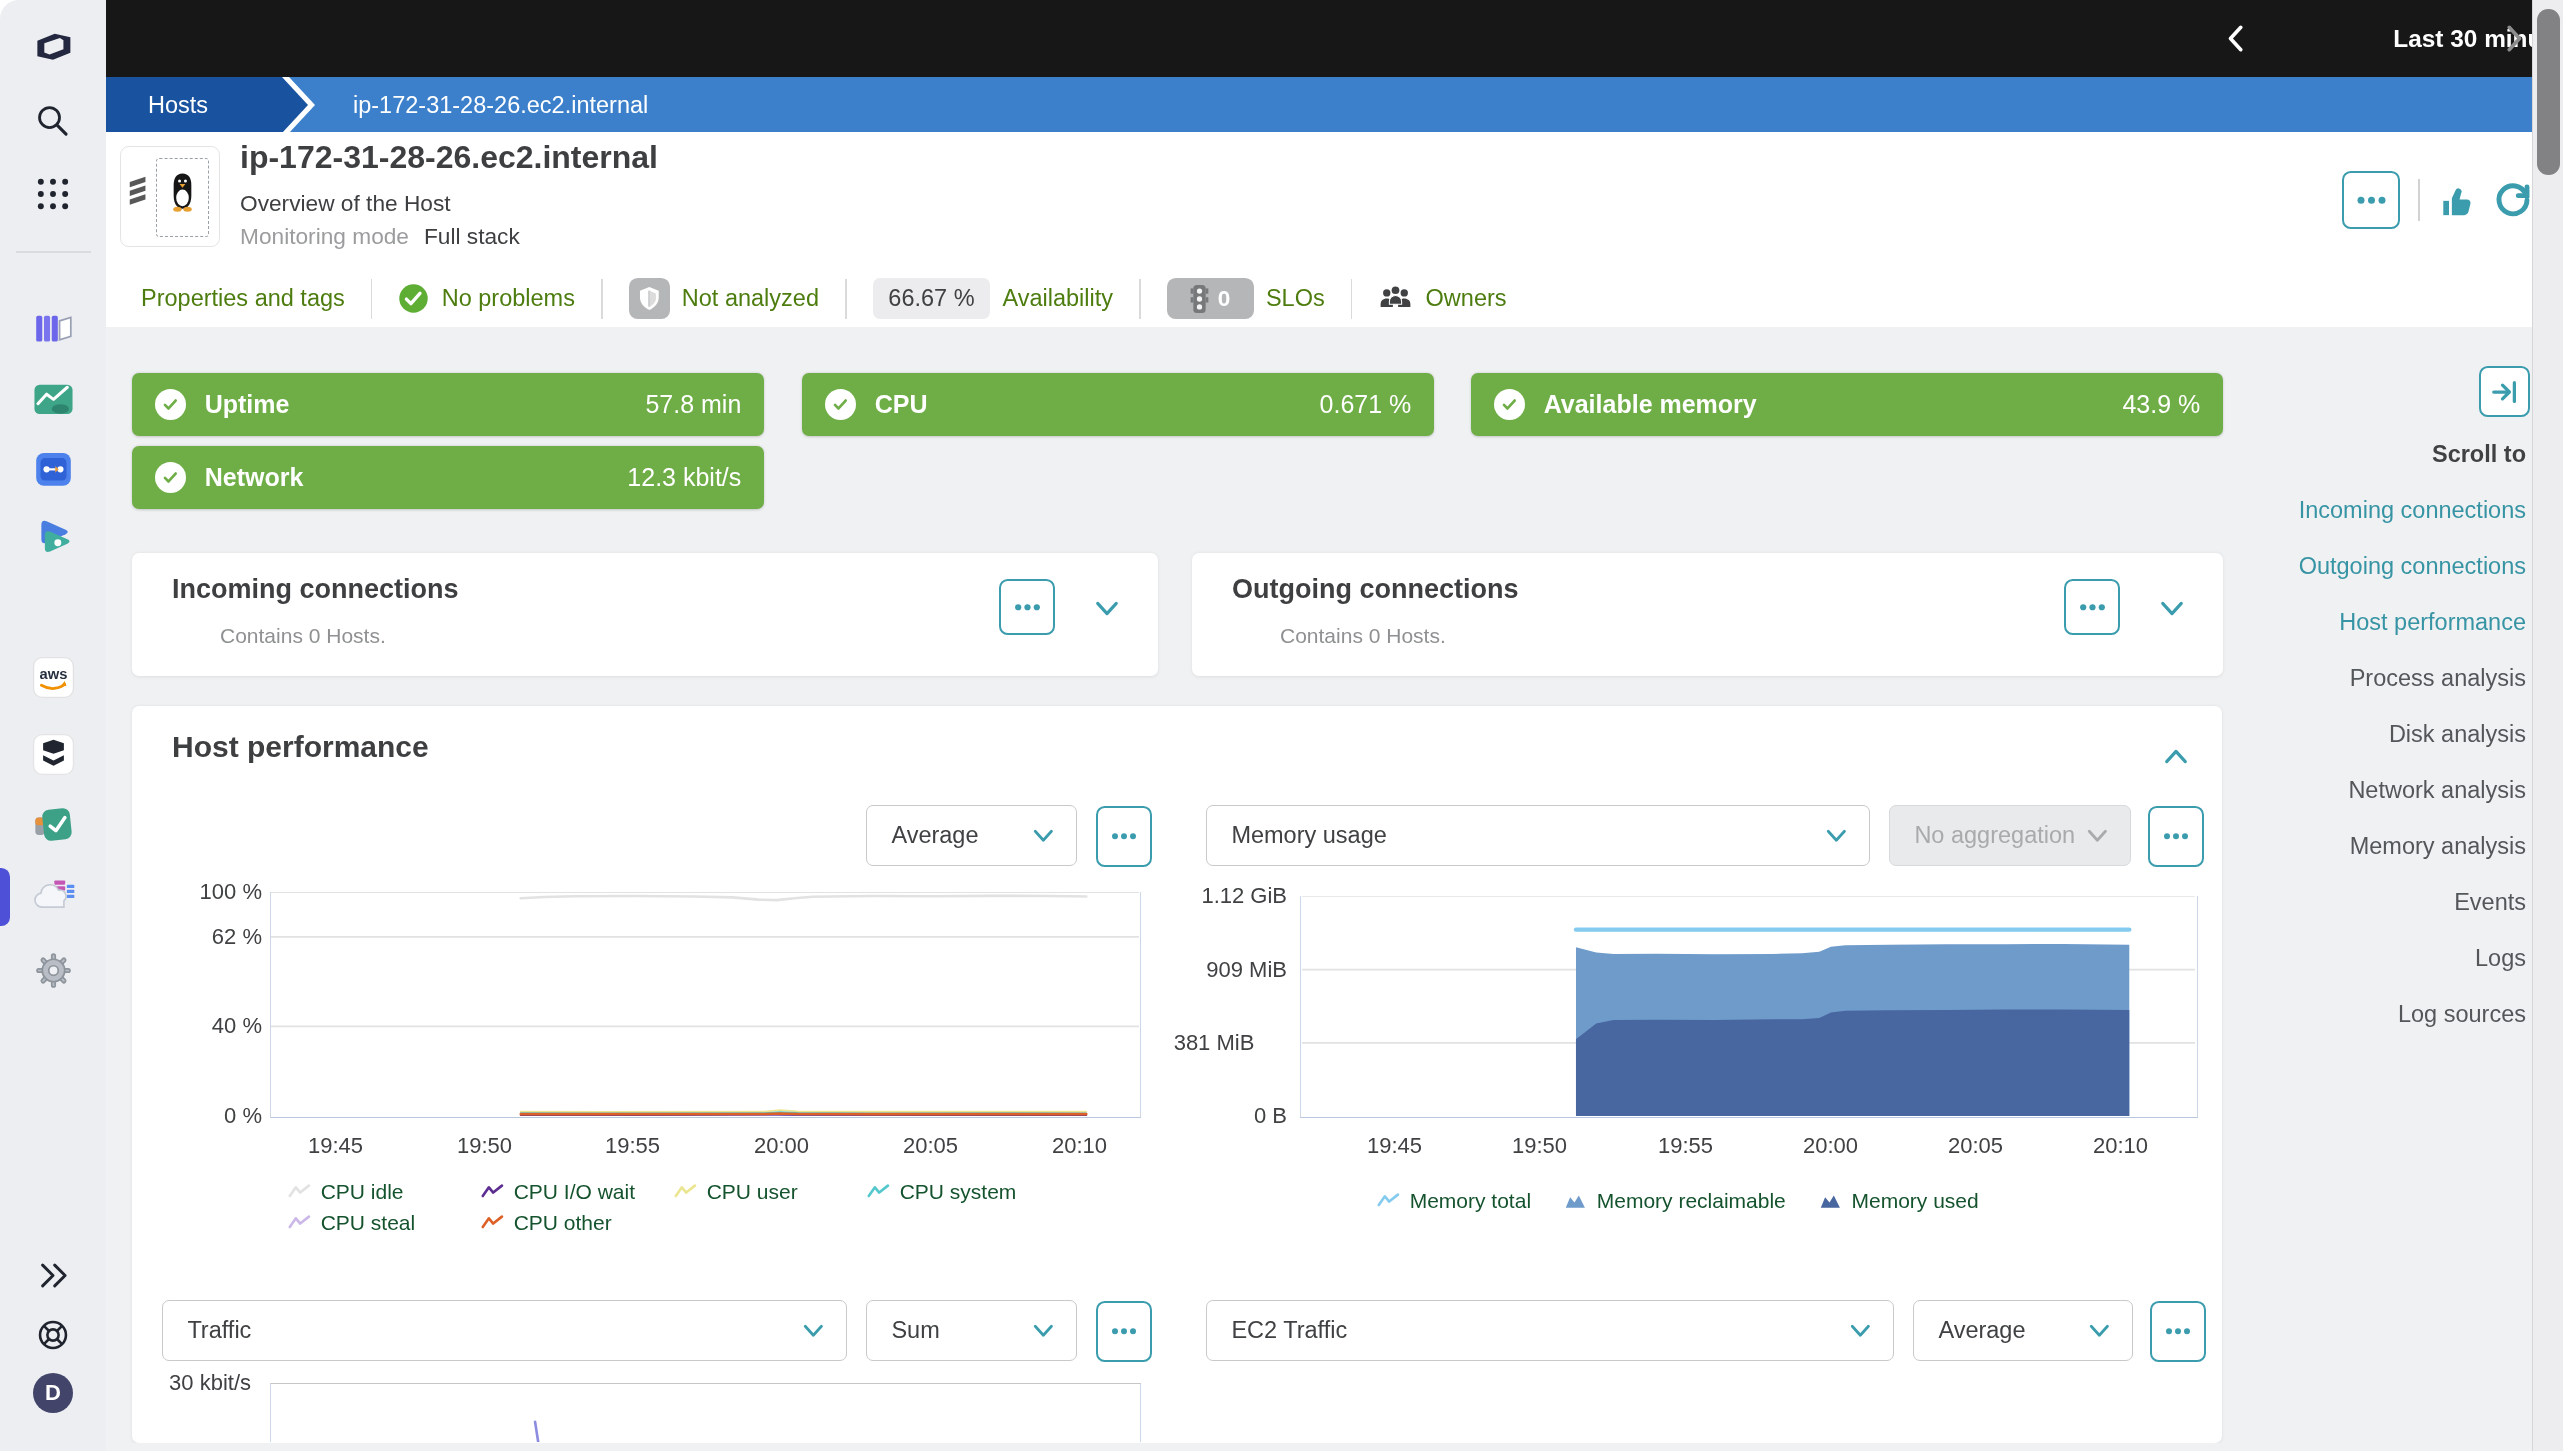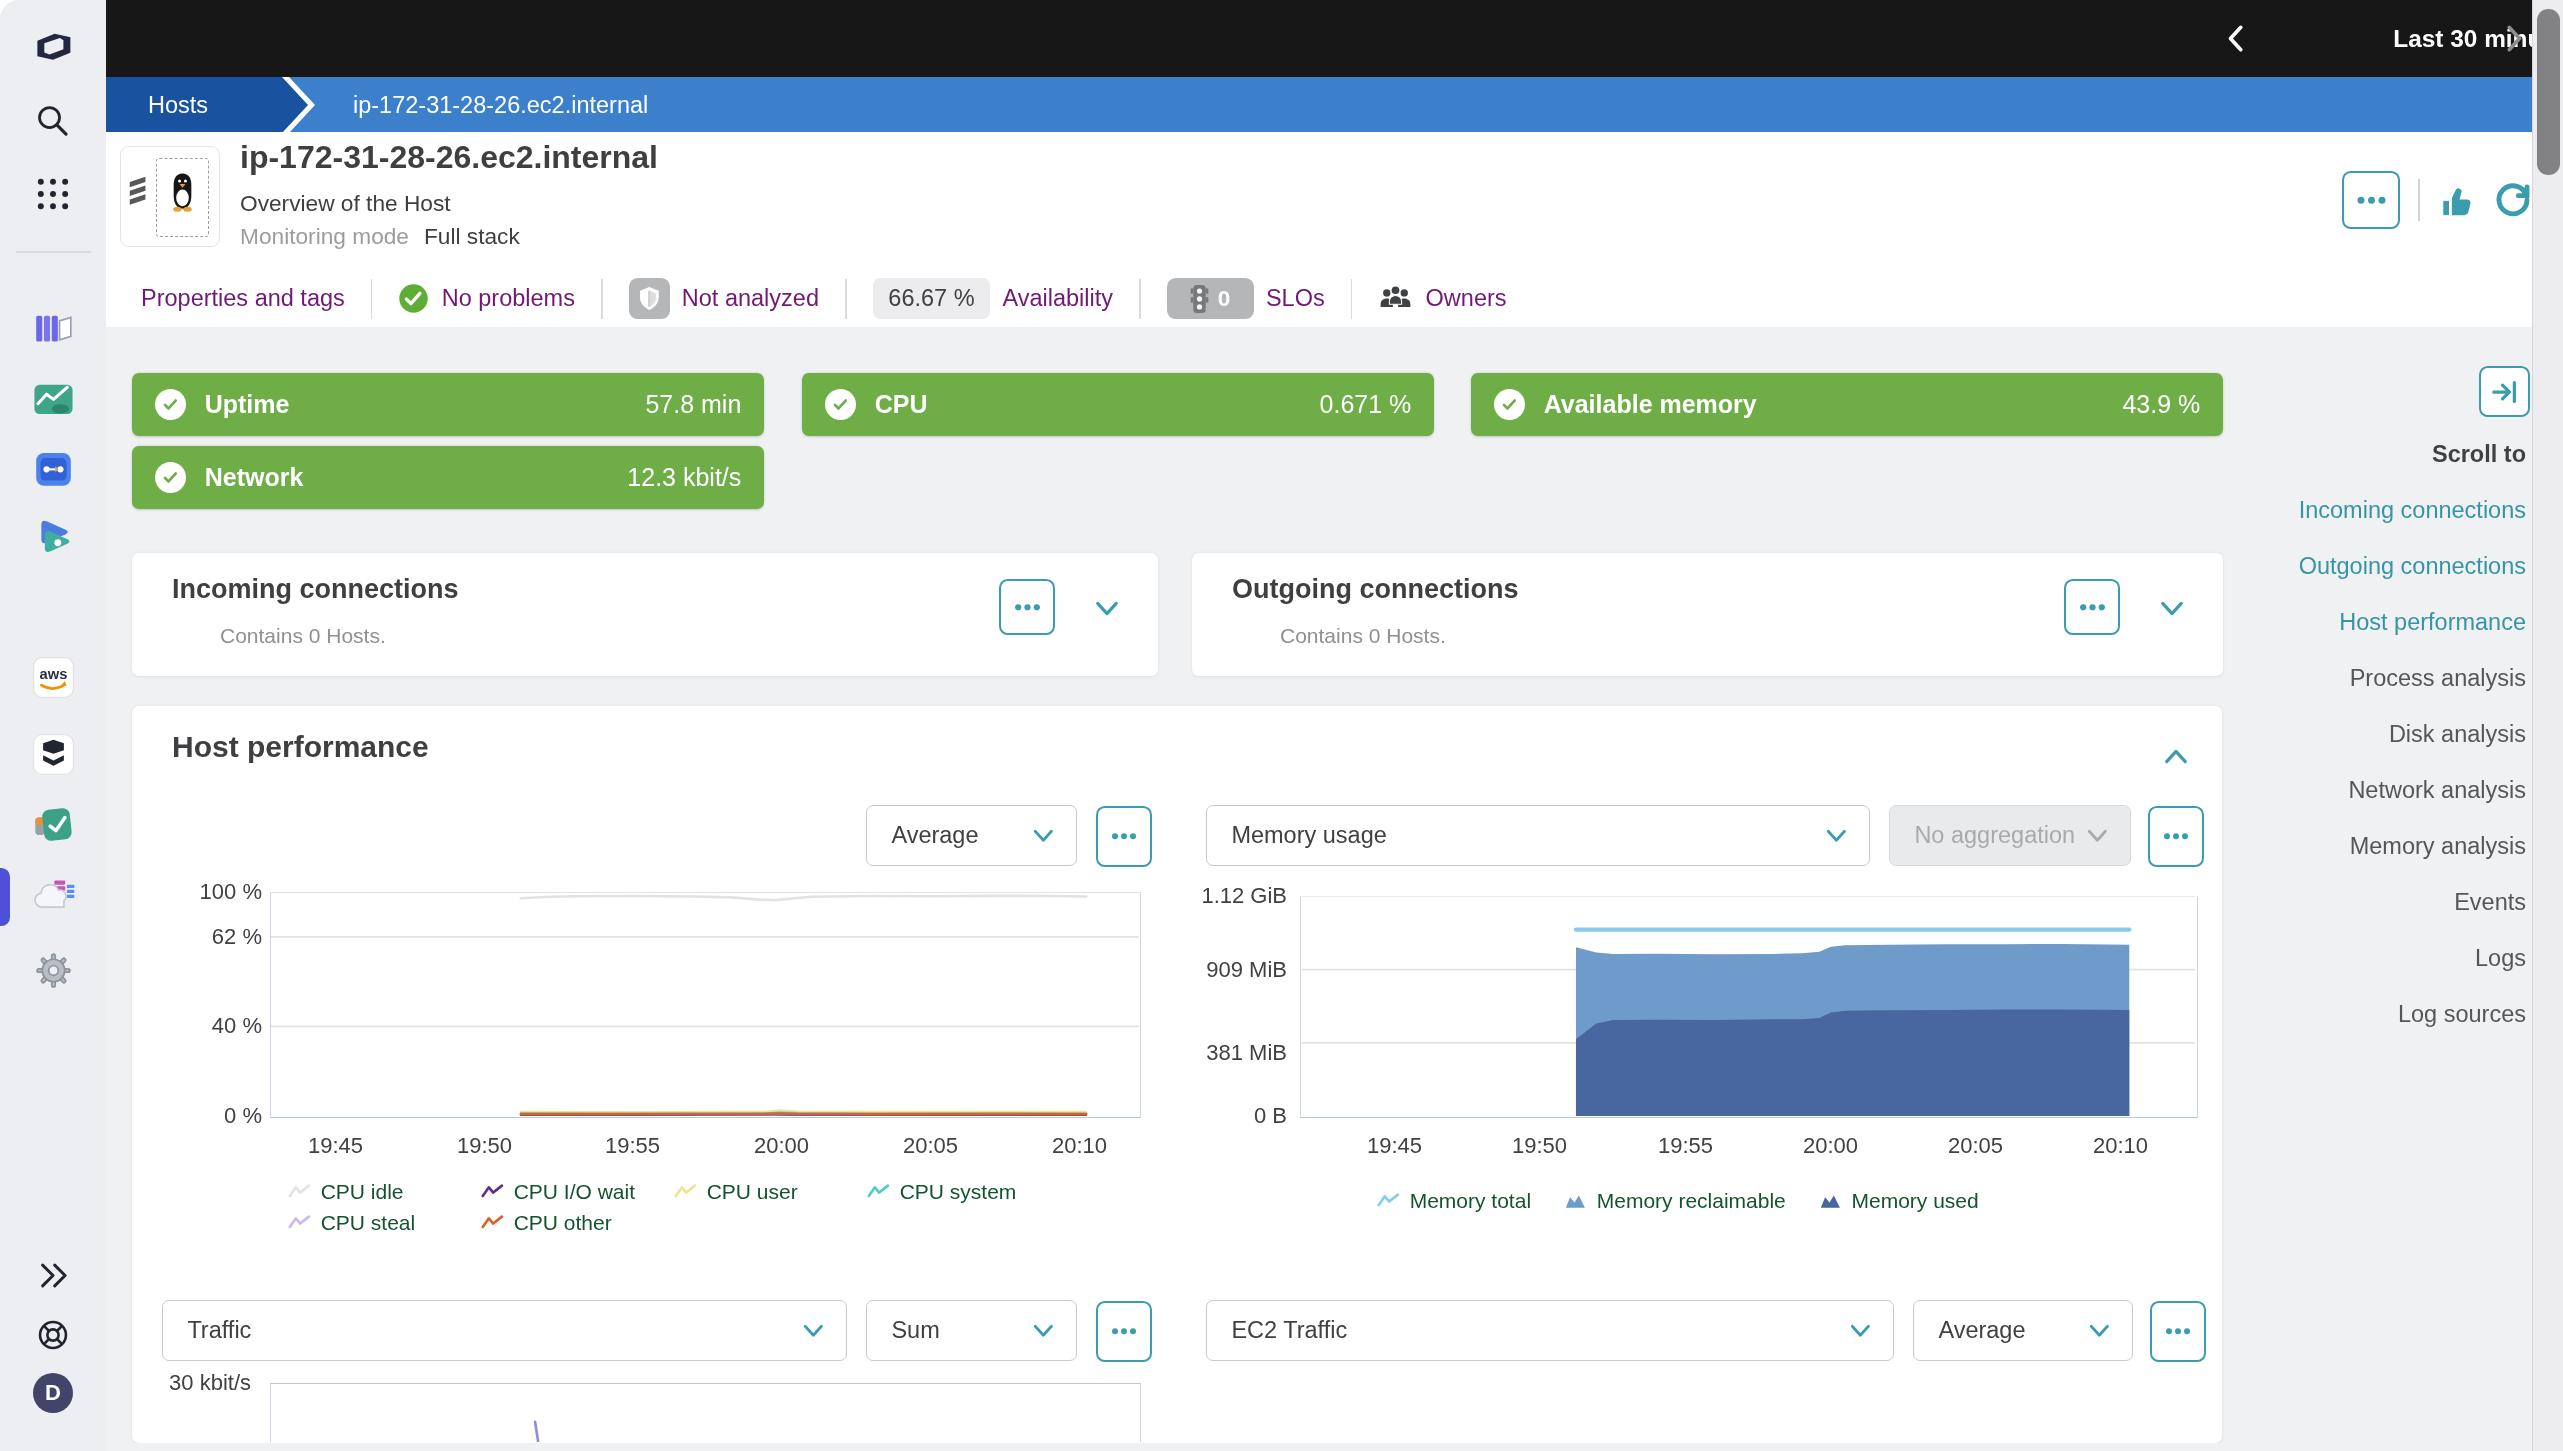--- a/index.html
+++ b/index.html
@@ -28,21 +28,21 @@
   #page-title{left:240px;top:139px;font-size:32px;font-weight:700;color:#3d3f40;}
   #page-sub{left:240px;top:190px;font-size:22.7px;color:#3d3f40;}
   #mm-line{left:240px;top:223px;font-size:22.7px;}
   #mm-line .mm-l{color:#9b9c9d;}
   #mm-line .mm-v{color:#3d3f40;margin-left:8.7px;}
   .teal-btn{background:#fff;border:2.2px solid #3a9cad;border-radius:8.7px;display:flex;align-items:center;justify-content:center;cursor:pointer;box-sizing:border-box;}
   #hdr-menu{left:2342px;top:171px;width:58px;height:58px;}
   #hdr-divider{left:2418px;top:179px;width:1.7px;height:42px;background:#d2d2d2;}
   
   #props{left:106px;top:270px;width:2457px;height:57px;background:#fff;display:flex;align-items:center;padding-left:35px;box-sizing:border-box;}
-  #props .ptext{font-size:23.5px;color:#701a75;}
+  #props .ptext{font-size:23.5px;color:#4d7c0f;}
   #props .pdiv{width:1.7px;height:40px;background:#dadada;margin:0 26px;}
   #props .gap{margin-left:12.2px;}
   .gray-badge{background:#b5b6b8;border-radius:8.7px;display:flex;align-items:center;justify-content:center;}
   #avail-badge{background:#ececee;border-radius:7px;height:41px;display:flex;align-items:center;padding:0 15.7px;font-size:23.5px;color:#3f4142;}
   
   #content-bg{left:106px;top:327px;width:2457px;height:1125px;background:#f0f1f3;}
   .tile{position:absolute;height:63px;background:#6fae47;border-radius:7px;display:flex;align-items:center;padding:0 22.7px;box-sizing:border-box;color:#fff;box-shadow:0 0.9px 2.6px rgba(0,0,0,.18);cursor:pointer;}
   .tile .tcheck{width:31px;height:31px;border-radius:50%;background:#fff;margin-right:19px;display:flex;align-items:center;justify-content:center;flex:none;}
   .tile .tlab{font-size:25px;font-weight:700;flex:1;}
   .tile .tval{font-size:25px;}
@@ -572,21 +572,21 @@
             <polyline points="2,15 9,5 14,11 24,3" fill="none" stroke="#dd6127" stroke-width="3" stroke-linejoin="round" stroke-linecap="round"></polyline>
           </svg>
           <span>CPU other</span>
         </span>
       </div>
     </div>
 
   <div class="ylabels" style="left:1141px;top:896px;width:146px;height:222px">
       <div class="ytick" style="top: -13px;">1.12 GiB</div>
       <div class="ytick" style="top: 61px;">909 MiB</div>
-      <div class="ytick" style="top: 144px;">381 MiB</div>
+      <div class="ytick" style="top: 134px; text-align: center;">381 MiB</div>
       <div class="ytick" style="top: 207px;">0 B</div>
     </div>
   <div class="plot" style="left:1300px;top:896px;width:898px;height:222px"><svg width="895" height="220" viewBox="0 0 1027 253">
         <line x1="0" x2="1027" y1="0" y2="0" stroke="#e2e2e2" stroke-width="2"></line>
         <line x1="0" x2="1027" y1="84.70095902353967" y2="84.70095902353967" stroke="#e2e2e2" stroke-width="2"></line>
         <line x1="0" x2="1027" y1="168.96076721883173" y2="168.96076721883173" stroke="#e2e2e2" stroke-width="2"></line>
         <polygon points="315.1,58.9 338.4,65.1 358.4,66.6 408.4,66.4 475.0,67.1 541.6,66.6 575.0,65.7 594.9,64.2 608.3,58.5 624.9,56.7 674.9,56.0 741.5,55.6 808.1,55.4 874.8,55.1 951.4,56.2 951.4,253 315.1,253" fill="#6f9bcb"></polygon>
         <polygon points="315.1,164.8 338.4,146.7 358.4,142.7 408.4,142.3 475.0,142.7 541.6,141.8 575.0,141.6 594.9,140.3 608.3,133.9 624.9,132.1 674.9,131.5 741.5,131.0 808.1,130.6 874.8,130.4 951.4,131.2 951.4,253 315.1,253" fill="#48669f"></polygon>
         <polyline points="315.1,38.6 951.4,38.6" fill="none" stroke="#85cbf0" stroke-width="5" stroke-linejoin="round" stroke-linecap="round"></polyline>
       </svg></div>

